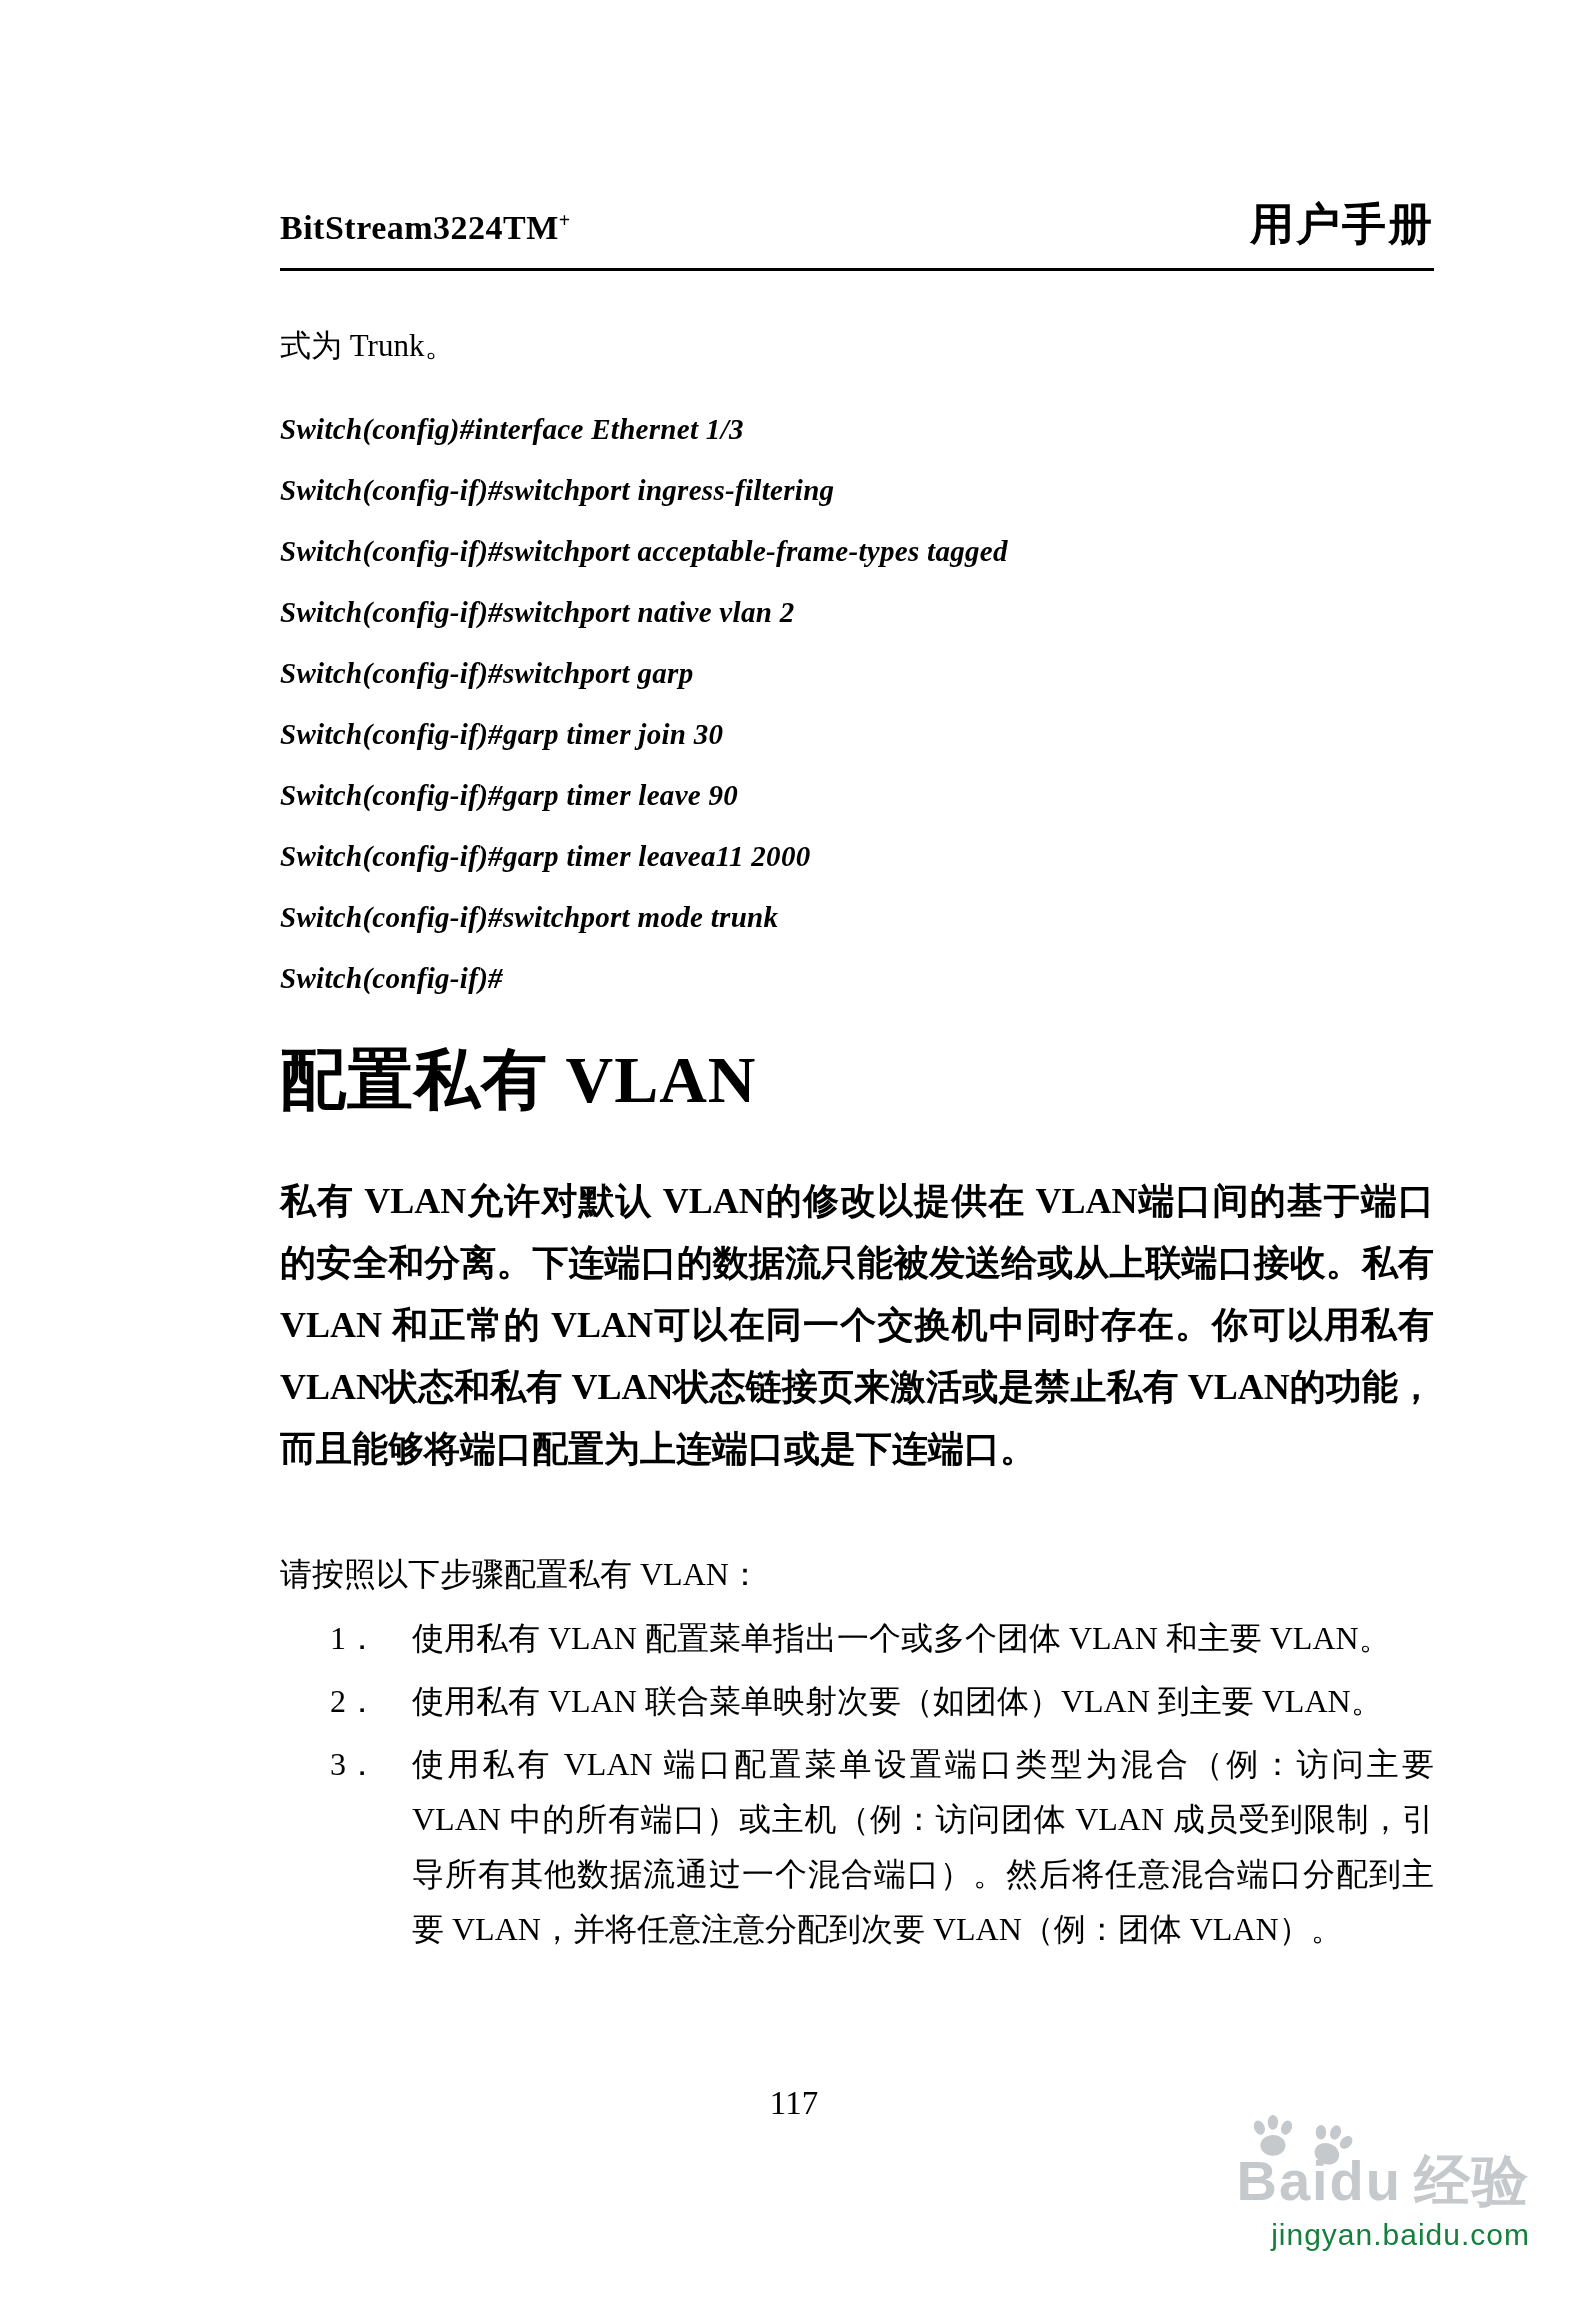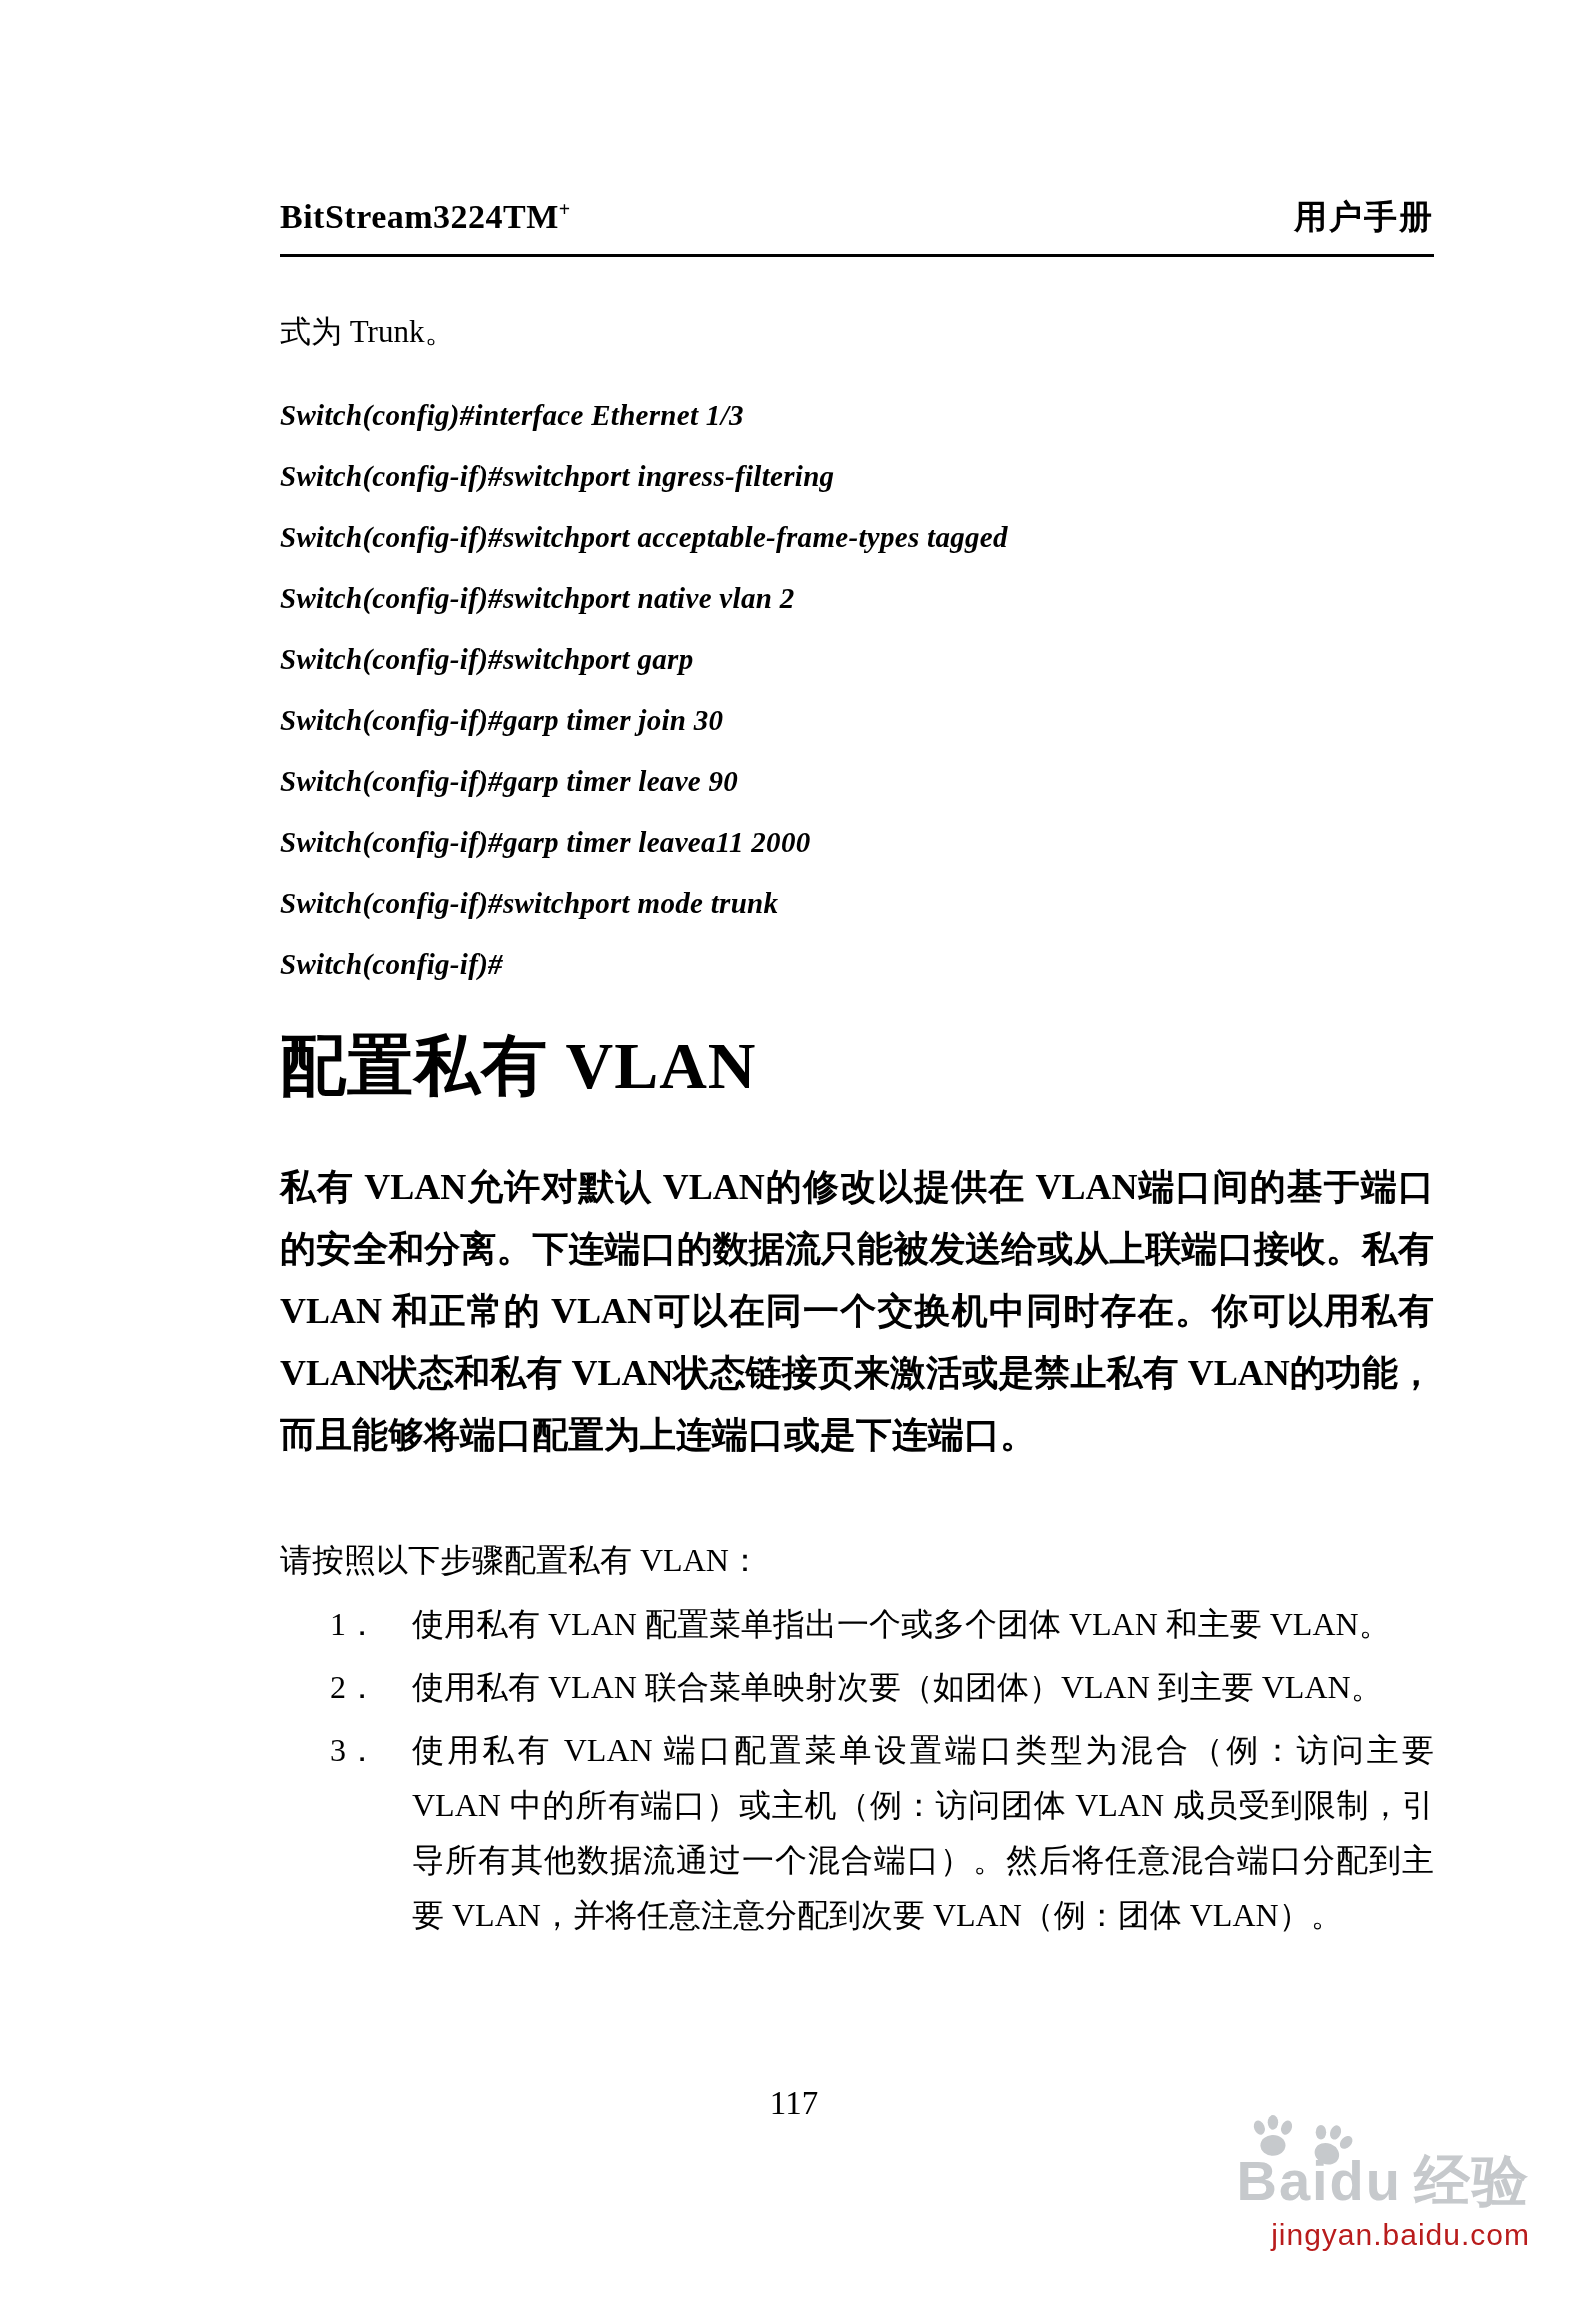--- a/index.html
+++ b/index.html
@@ -14,21 +14,21 @@
     color: #000000;
     overflow: hidden;
   }
   .header {
     display: flex;
     justify-content: space-between;
     align-items: baseline;
   }
   .header-left { font-weight: bold; font-size: 34px; letter-spacing: 0.5px; }
   .header-left sup { font-size: 20px; font-weight: bold; }
-  .header-right { font-weight: bold; font-size: 33px; letter-spacing: 2px; text-align: right; }
+  .header-right { font-weight: bold; font-size: 44px; letter-spacing: 2px; text-align: right; }
   .header-rule {
     border: none;
     border-top: 3px solid #000000;
     margin-top: 14px;
   }
   .intro { margin-top: 54px; font-size: 31px; }
   .code-block { margin-top: 46px; }
   .code-line {
     font-style: italic;
     font-weight: bold;
@@ -89,21 +89,21 @@
   .wm-brand {
     font-size: 56px;
     font-weight: bold;
     letter-spacing: 2px;
     line-height: 1.1;
     margin-left: 32px;
   }
   .wm-cn { margin-left: 12px; }
   .wm-url {
     font-size: 30px;
-    color: #b91c1c;
+    color: #15803d;
     margin-top: 6px;
     letter-spacing: 1px;
   }
 </style>
 </head>
 <body>
 
 <div class="page">
 
   <div class="header">

